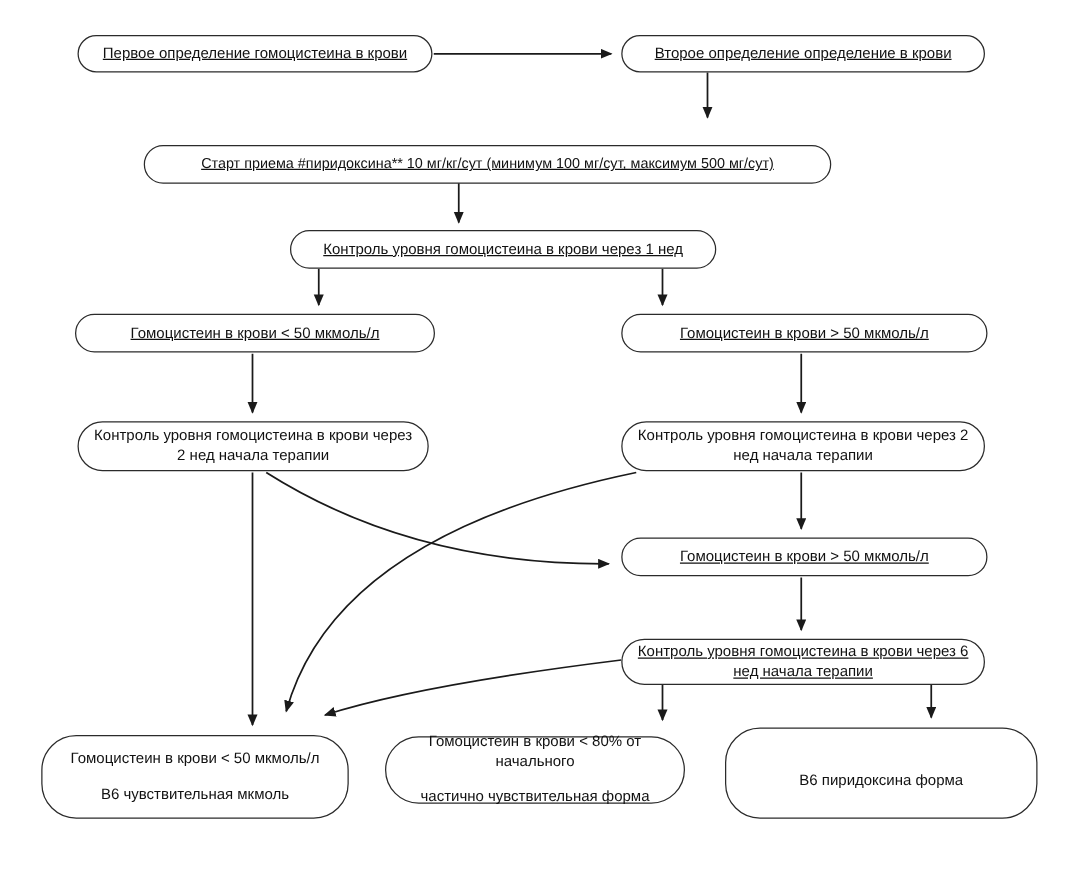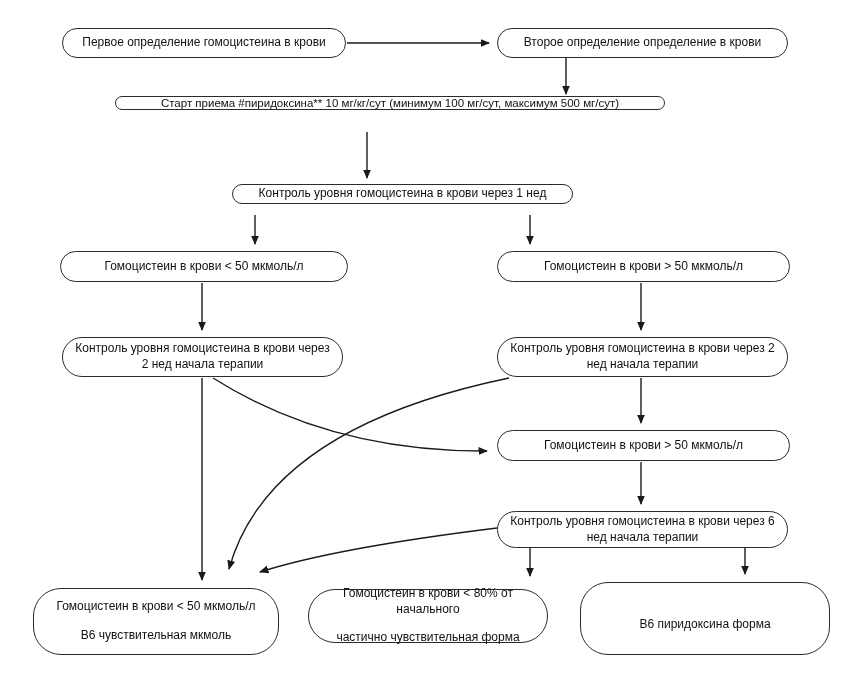--- a/index.html
+++ b/index.html
@@ -21,26 +21,26 @@
     display:flex;
     flex-direction:column;
     align-items:center;
     justify-content:center;
     text-align:center;
     font-size:12px;
     line-height:1.3;
     padding:2px 10px;
   }
   .nowrap{white-space:nowrap;}
-  .pill{border-radius:16px;}
+  .pill{border-radius:16px;text-decoration:underline;}
   .r20{border-radius:20px;}
   .terminal{border-radius:28px;padding:6px 10px;}
   .terminal .gap{height:13px;flex:none;}
   .small{font-size:11.5px;padding:2px 2px;}
-  .tight{padding:2px 2px;}
+  .tight{padding:2px 2px;text-decoration:underline;}
 </style>
 </head>
 <body>
 
 <div id="canvas">
 
   <svg id="edges" width="868" height="695" viewBox="0 0 868 695">
     <defs>
       <marker id="arw" markerWidth="11" markerHeight="9" refX="8.5" refY="4" orient="auto" markerUnits="userSpaceOnUse">
         <path d="M0,0 L9.5,4 L0,8 z" fill="#1a1a1a"></path>
@@ -66,25 +66,25 @@
   </svg>
 
   <div class="node nowrap pill" style="left:62px;top:28px;width:284px;height:30px;">
     <span>Первое определение гомоцистеина в крови</span>
   </div>
 
   <div class="node nowrap pill" style="left:497px;top:28px;width:291px;height:30px;">
     <span>Второе определение определение в крови</span>
   </div>
 
-  <div class="node nowrap pill small" style="left:115px;top:96px;width:550px;height:14px;">
+  <div class="node nowrap pill small" style="left:115px;top:116px;width:550px;height:31px;">
     <span>Старт приема #пиридоксина** 10 мг/кг/сут (минимум 100 мг/сут, максимум 500 мг/сут)</span>
   </div>
 
-  <div class="node nowrap pill" style="left:232px;top:184px;width:341px;height:20px;">
+  <div class="node nowrap pill" style="left:232px;top:184px;width:341px;height:31px;">
     <span>Контроль уровня гомоцистеина в крови через 1 нед</span>
   </div>
 
   <div class="node nowrap pill" style="left:60px;top:251px;width:288px;height:31px;">
     <span>Гомоцистеин в крови &lt; 50 мкмоль/л</span>
   </div>
 
   <div class="node nowrap pill" style="left:497px;top:251px;width:293px;height:31px;">
     <span>Гомоцистеин в крови &gt; 50 мкмоль/л</span>
   </div>

